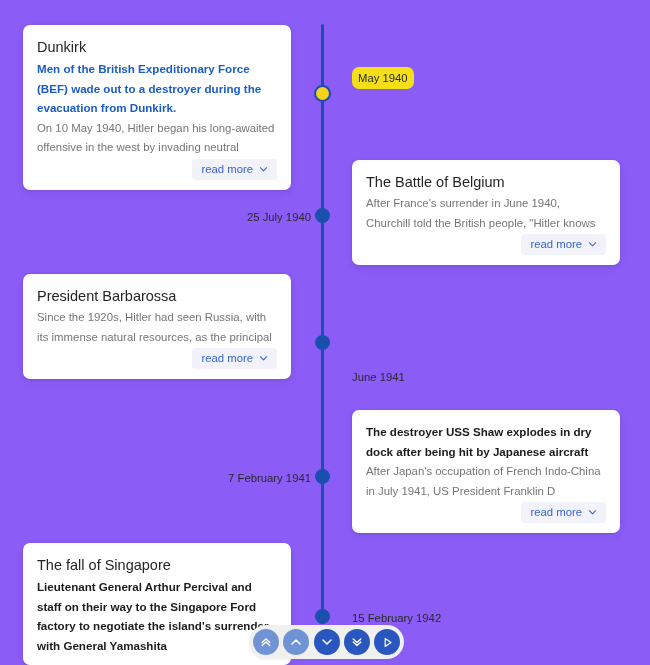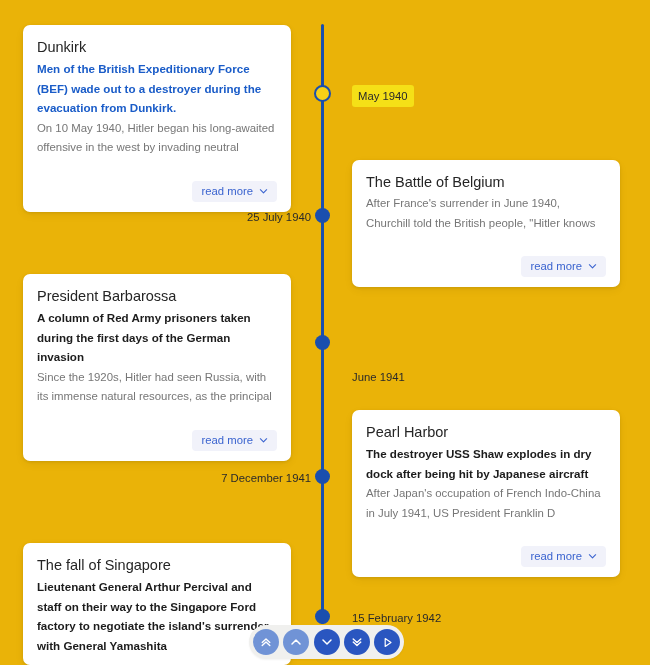--- a/index.html
+++ b/index.html
@@ -9,21 +9,21 @@
     height: 665px;
     background: #fdfdfb;
     font-family: "Liberation Sans", sans-serif;
     overflow: hidden;
   }
 
   #timeline-root {
     position: relative;
     width: 650px;
     height: 665px;
-    background: #eab308;
+    background: #8b5cf6;
   }
 
   
   .spine {
     position: absolute;
     left: 321px;
     top: 24px;
     width: 3px;
     height: 600px;
     background: #1a4fae;
@@ -72,21 +72,21 @@
     line-height: 19.5px;
     color: #767676;
     margin-top: 1px;
     max-height: 39px;
     overflow: hidden;
   }
 
   .readmore-row {
     display: flex;
     justify-content: flex-end;
-    margin-top: 23px;
+    margin-top: 1px;
   }
 
   .readmore {
     display: inline-flex;
     align-items: center;
     gap: 6px;
     background: #f1f2fa;
     color: #3a63cf;
     font-size: 11.3px;
     border: none;
@@ -190,21 +190,21 @@
           <span>read more</span>
           <span class="chev">
             <svg viewBox="0 0 10 10">
                 <path d="M1.5 3 L5 6.6 L8.5 3" stroke="#3a63cf" stroke-width="1.2" fill="none" stroke-linecap="round" stroke-linejoin="round"></path>
               </svg>
           </span>
         </button>
       </div>
     </div>
     <div class="node hollow" style="top:85px;"></div>
-    <div class="date right highlight" style="top:85px;">May 1940</div>
+    <div class="date right highlight" style="top:67px;border-radius:7px;">May 1940</div>
   </div>
 
   <div class="event" style="top:0px;">
     <div class="card right" style="top:160px;">
       <div class="card-title">The Battle of Belgium</div>
       <div class="card-body">After France's surrender in June 1940, Churchill told the British people, "Hitler knows that he will have to break us in</div>
       <div class="readmore-row">
         <button class="readmore">
           <span>read more</span>
           <span class="chev">
@@ -215,55 +215,53 @@
         </button>
       </div>
     </div>
     <div class="node" style="top:208px;"></div>
     <div class="date left" style="top:209px;margin-left:20px;">25 July 1940</div>
   </div>
 
   <div class="event" style="top:0px;">
     <div class="card left" style="top:274px;">
       <div class="card-title">President Barbarossa</div>
-      <div class="card-caption">A column of Red Army prisoners taken during the first days of the German invasion</div>
       <div class="card-body">Since the 1920s, Hitler had seen Russia, with its immense natural resources, as the principal target for conquest and</div>
       <div class="readmore-row">
         <button class="readmore">
           <span>read more</span>
           <span class="chev">
             <svg viewBox="0 0 10 10">
                 <path d="M1.5 3 L5 6.6 L8.5 3" stroke="#3a63cf" stroke-width="1.2" fill="none" stroke-linecap="round" stroke-linejoin="round"></path>
               </svg>
           </span>
         </button>
       </div>
     </div>
     <div class="node" style="top:335px;"></div>
     <div class="date right" style="top:336px;margin-top:33px;">June 1941</div>
   </div>
 
   <div class="event" style="top:0px;">
     <div class="card right" style="top:410px;">
-      <div class="card-title">Pearl Harbor</div>
       <div class="card-caption">The destroyer USS Shaw explodes in dry dock after being hit by Japanese aircraft</div>
       <div class="card-body">After Japan's occupation of French Indo-China in July 1941, US President Franklin D Roosevelt, followed by Britain and</div>
       <div class="readmore-row">
         <button class="readmore">
           <span>read more</span>
           <span class="chev">
             <svg viewBox="0 0 10 10">
                 <path d="M1.5 3 L5 6.6 L8.5 3" stroke="#3a63cf" stroke-width="1.2" fill="none" stroke-linecap="round" stroke-linejoin="round"></path>
               </svg>
           </span>
         </button>
       </div>
     </div>
     <div class="node" style="top:469px;"></div>
-    <div class="date left" style="top:470px;">7 December 1941</div>
+    <div class="date left" style="top:470px;">7 February 1941</div>
   </div>
 
   <div class="event" style="top:0px;">
     <div class="card left" style="top:543px;">
       <div class="card-title">The fall of Singapore</div>
       <div class="card-caption">Lieutenant General Arthur Percival and staff on their way to the Singapore Ford factory to negotiate the island's surrender with General Yamashita</div>
     </div>
     <div class="node" style="top:609px;"></div>
     <div class="date right" style="top:610px;">15 February 1942</div>
   </div>

